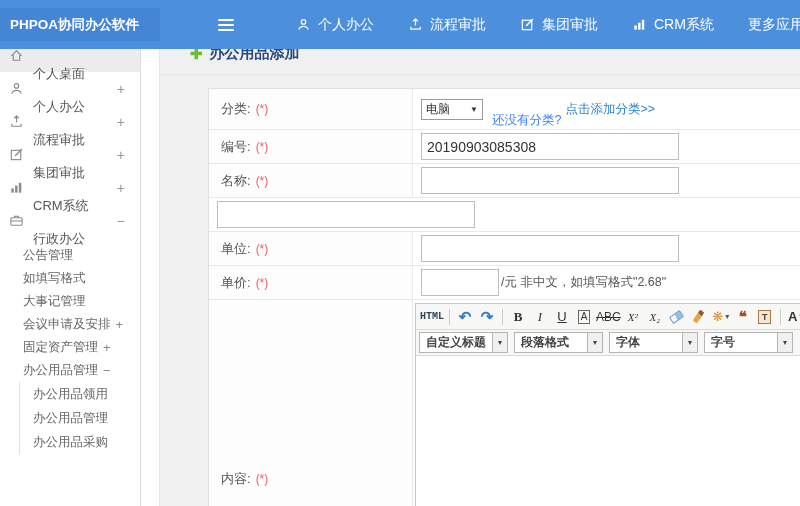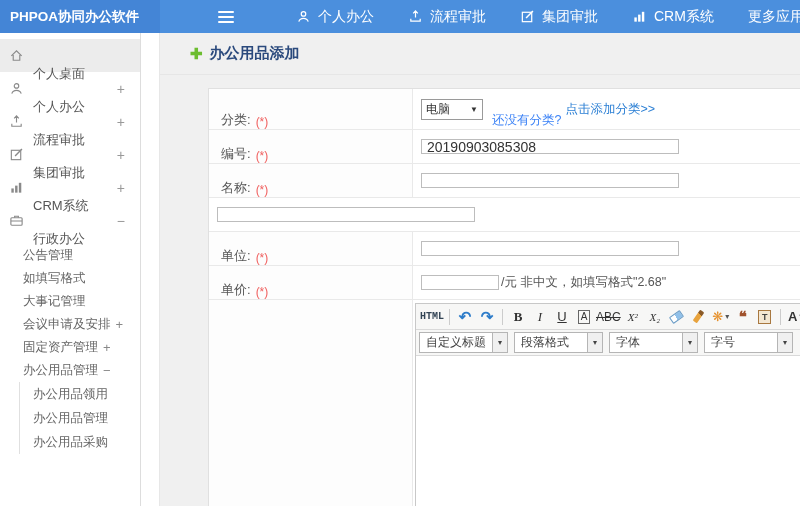--- a/index.html
+++ b/index.html
@@ -3,21 +3,21 @@
 <meta charset="utf-8">
 <style>
   * { box-sizing: border-box; margin: 0; padding: 0; }
   html,body { width:800px; height:506px; overflow:hidden; }
   body {
     position:relative;
     font-family:"Liberation Sans", sans-serif;
     background:#f0f0f0;
   }
   
-  .topbar { position:absolute; top:0; left:0; width:800px; height:33px;
+  .topbar { position:absolute; top:0; left:0; width:800px; height:49px;
     background:#4b8fdd; display:flex; align-items:center; z-index:5;gap:20px; }
   .brand { width:160px; height:33px; background:#4485d6; color:#fff;
     font-weight:bold; font-size:13.5px; display:flex; align-items:center;
     padding-left:10px; flex-shrink:0; }
   .hamburger { margin-left:38px; display:flex; flex-direction:column; gap:3px; cursor:pointer; }
   .hamburger i { display:block; width:16px; height:2px; background:#fff; border-radius:1px; }
   .nav { display:flex; align-items:center; margin-left:42px; gap:34px; }
   .nav-item { display:flex; align-items:center; gap:7px; color:#fff;
     font-size:14px; cursor:pointer; white-space:nowrap; }
   .nav-item svg { display:block; }
@@ -46,25 +46,25 @@
   .page-title { height:42px; display:flex; align-items:center; padding-left:30px;
     border-bottom:1px solid #e6e6e6; }
   .plus-icon { color:#6cbd2f; font-size:15px; font-weight:bold; margin-right:7px; }
   .title-text { color:#2b4a7d; font-size:15px; font-weight:bold; }
   
   .form-panel { position:absolute; left:48px; top:55px; width:904px;
     background:#fff; border:1px solid #e0e0e0; }
   .frow { display:flex; border-bottom:1px solid #e9e9e9; min-height:34px; }
   .frow:last-child { border-bottom:none; }
   .fl { width:204px; flex-shrink:0; border-right:1px solid #e9e9e9;
-    display:flex; align-items:flex-end; padding-left:12px; font-size:13px;
+    display:flex; align-items:center; padding-left:12px; font-size:13px;
     color:#555; background:#fdfdfd; }
   .req { color:#f0605f; margin-left:5px; font-size:12px; }
   .fv { flex:1; display:flex; align-items:center; padding-left:8px; font-size:12.5px; color:#555; }
-  .txt { width:258px; height:15px; border:1px solid #bdbdbd; font-size:14px;
+  .txt { width:258px; height:27px; border:1px solid #bdbdbd; font-size:14px;
     padding:0 5px; color:#333; font-family:inherit; background:#fff; }
   .txt-small { width:78px; }
   .select-box { width:62px; height:21px; border:1px solid #9a9a9a; background:#fff;
     display:flex; align-items:center; justify-content:space-between;
     padding:0 4px; font-size:12px; color:#333; cursor:pointer; }
   .select-caret { font-size:8px; color:#333; }
   .hint { margin-left:9px; color:#3b82f6;margin-top:23px; }
   .add-link { margin-left:4px; color:#2b7fd4; cursor:pointer; }
   .price-suffix { margin-left:2px; color:#555; }
   
@@ -90,21 +90,21 @@
     background:linear-gradient(to bottom, #8a5a28 0 4px, #e8a33d 4px); }
   .tb-sparkle { color:#e6912c; font-size:13px; }
   .tb-quote { color:#a0522d; font-weight:bold; font-size:15px; }
   .tb-paste span { border:1px solid #a87840; color:#444; font-size:9px; font-weight:bold;
     padding:0 3px; line-height:12px; background:#f3e7d3; }
   .tb-fontcolor { font-size:13px; font-weight:bold; }
   .tb-caret { font-size:8px; color:#555; margin-left:2px; }
   .dd { height:21px; width:89px; border:1px solid #b5b5b5; background:#fff;
     display:flex; align-items:center; margin-right:6px; font-size:12px;
     color:#444; flex-shrink:0; cursor:pointer; }
-  .dd-label { padding:8px 6px; flex:1; white-space:nowrap; overflow:hidden; }
+  .dd-label { padding:8px 6px; flex:1; white-space:nowrap; overflow:hidden;font-weight:bold; }
   .dd-caret { width:15px; align-self:stretch; border-left:1px solid #b5b5b5;
     display:flex; align-items:center; justify-content:center; font-size:8px;
     color:#444; background:#f0f0f0; }
   .editor-body { background:#fff; height:300px; cursor:text; }
 </style>
 </head>
 <body>
 
 <div class="topbar">
   <div class="brand">PHPOA协同办公软件</div>

